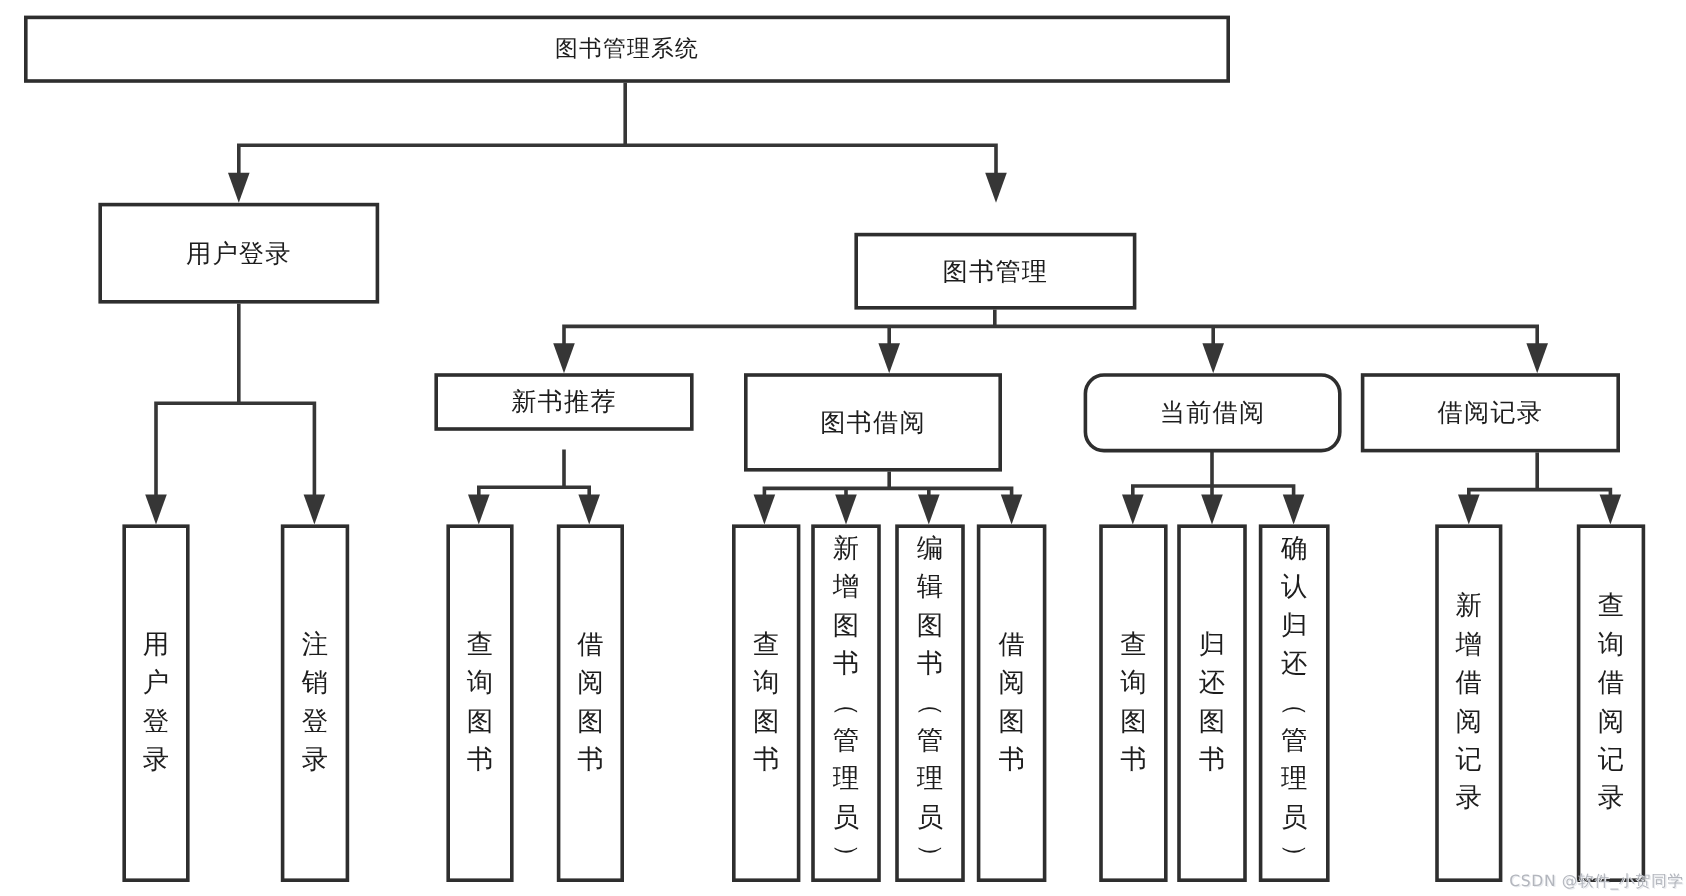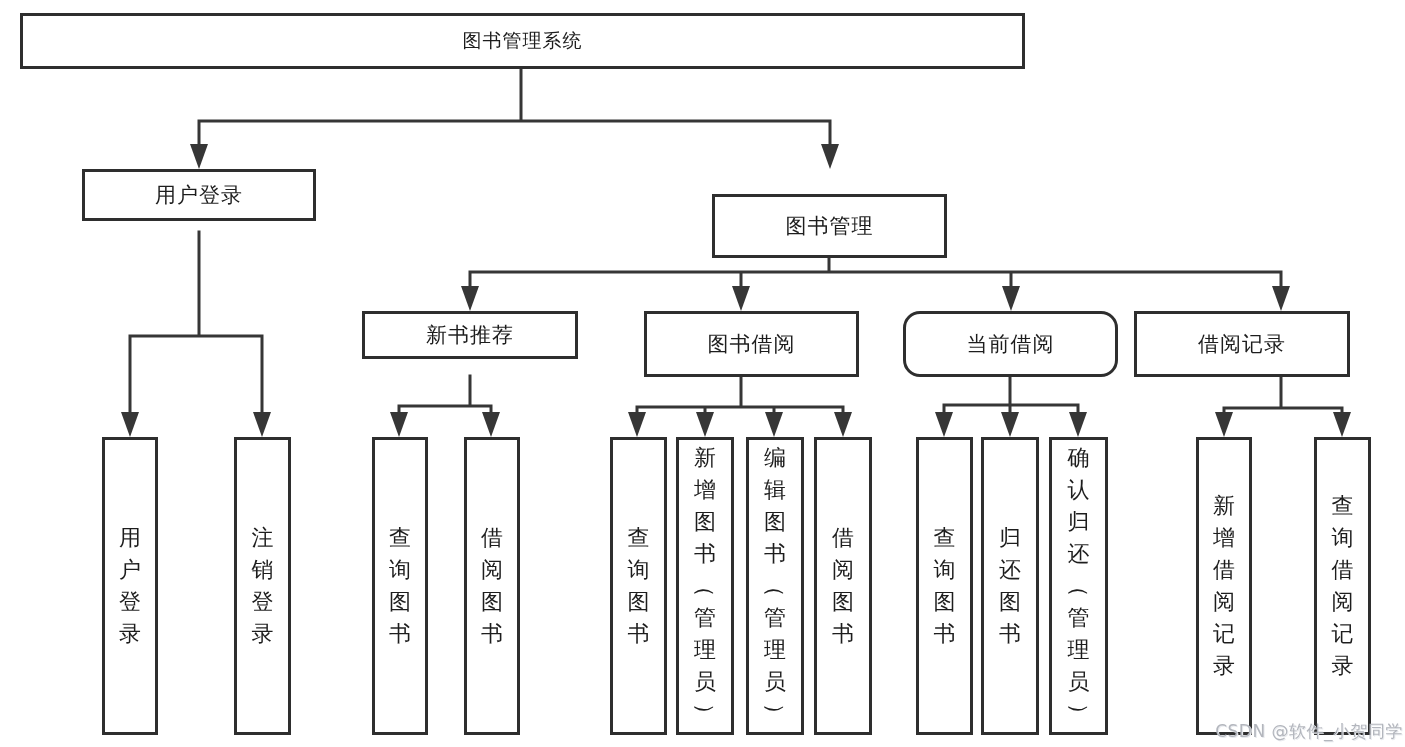--- a/index.html
+++ b/index.html
@@ -23,21 +23,21 @@
     z-index:2;
   }
   .h{font-size:21px;letter-spacing:1px;white-space:nowrap;}
   .root-label{font-size:19px;}
   .v{flex-direction:column;}
   .vch{display:block;width:100%;text-align:center;line-height:32px;font-size:22px;}
   .vch.rot{transform:rotate(90deg);}
   .watermark{
     position:absolute;
     right:2px;bottom:4px;
-    font-size:17px;
+    font-size:13px;
     color:#b3b6bd;
     text-shadow:1px 1px 0 #e9ebef;
     letter-spacing:0.5px;
     z-index:5;
     white-space:nowrap;
   }
 </style>
 </head>
 <body>
 
@@ -71,25 +71,25 @@
       <polygon points="935,412 953,412 944,437"></polygon>
       <polygon points="1001,412 1019,412 1010,437"></polygon>
       <polygon points="1069,412 1087,412 1078,437"></polygon>
       <polygon points="1215,412 1233,412 1224,437"></polygon>
       <polygon points="1333,412 1351,412 1342,437"></polygon>
     </g>
   </svg>
 
   <div class="node h root-label" style="left:20px;top:13px;width:1005px;height:56px;">图书管理系统</div>
 
-  <div class="node h" style="left:82px;top:169px;width:234px;height:52px;">用户登录</div>
+  <div class="node h" style="left:82px;top:169px;width:234px;height:84px;">用户登录</div>
   <div class="node h" style="left:712px;top:169px;width:235px;height:64px;margin-top:25px;">图书管理</div>
 
   <div class="node h" style="left:362px;top:311px;width:216px;height:48px;">新书推荐</div>
-  <div class="node h" style="left:644px;top:311px;width:215px;height:66px;">图书借阅</div>
+  <div class="node h" style="left:620px;top:311px;width:215px;height:82px;">图书借阅</div>
   <div class="node h" style="left:903px;top:311px;width:215px;height:66px;border-radius:17px;">当前借阅</div>
   <div class="node h" style="left:1134px;top:311px;width:216px;height:66px;">借阅记录</div>
 
   <div class="node v vtext" style="left:102px;top:437px;width:56px;height:298px;">
       <span class="vch">用</span>
       <span class="vch">户</span>
       <span class="vch">登</span>
       <span class="vch">录</span>
     </div>
   <div class="node v vtext" style="left:234px;top:437px;width:57px;height:298px;">

